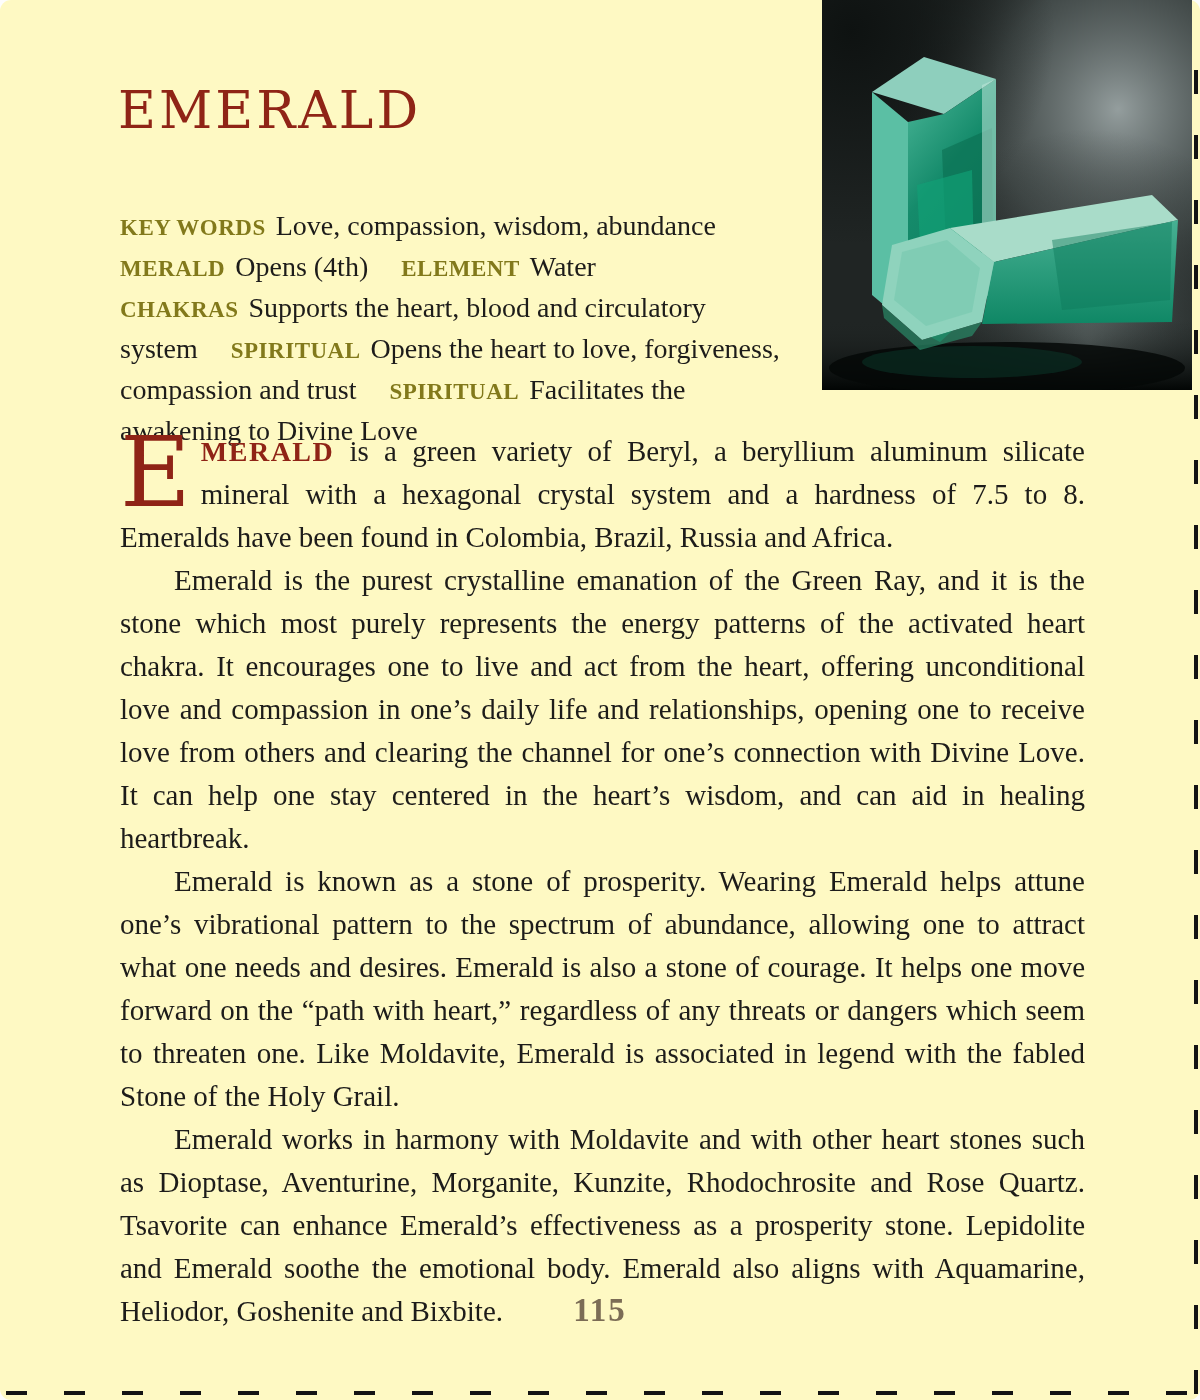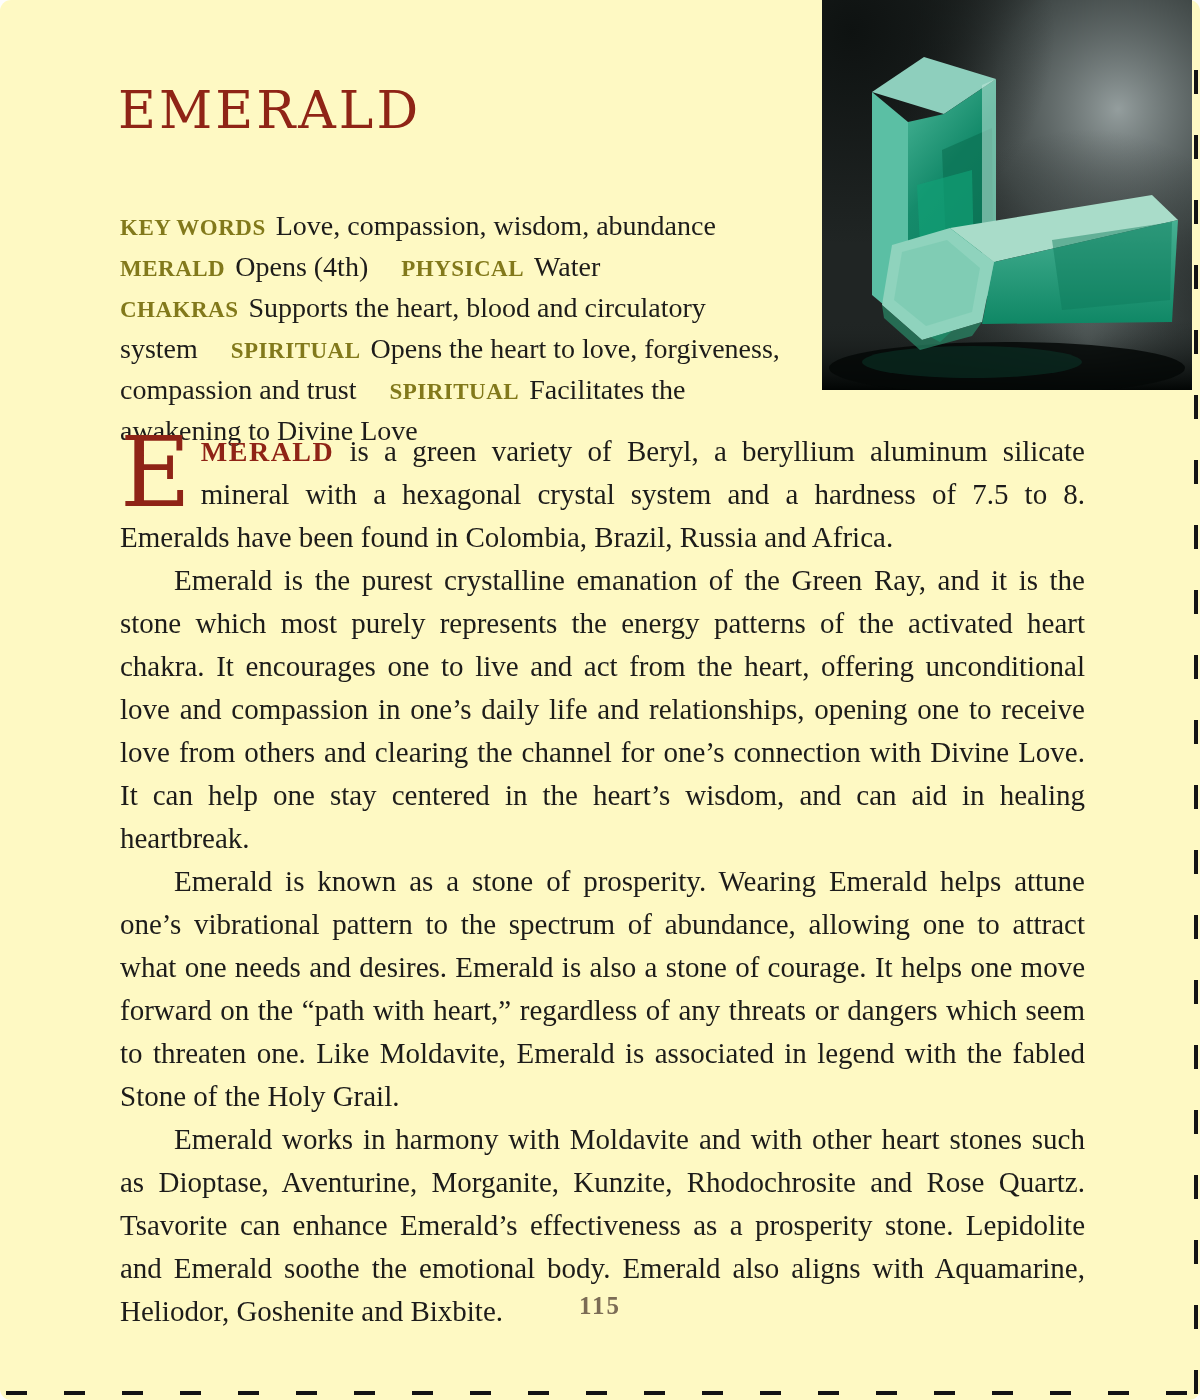--- a/index.html
+++ b/index.html
@@ -62,21 +62,21 @@
   .lead-smallcaps {
     color: #8f2416;
     font-size: 28px;
     font-weight: 600;
     letter-spacing: 1.5px;
   }
 
   .page-number {
     position: absolute; left: 0; top: 1292px; width: 1200px;
     text-align: center;
-    font-weight: bold; font-size: 25px; letter-spacing: 2px;
+    font-weight: bold; font-size: 33px; letter-spacing: 2px;
     color: #7b6c55;
   }
 
   
   .vtick {
     position: absolute; left: 1194px; width: 4px; height: 24px;
     background: #141414;
   }
   .hdash {
     position: absolute; top: 1391px; width: 21px; height: 4px;
@@ -145,21 +145,21 @@
       <polygon points="80,252 125,240 158,268 150,312 104,326 72,300" fill="#7ccab2" opacity="0.8"></polygon>
       <polygon points="60,305 100,340 160,322 150,336 98,350 62,318" fill="#2a8a68" opacity="0.7"></polygon>
     </svg>
   </div>
 
   <div class="page-title">EMERALD</div>
 
   <p class="attrs">
     <span class="attr"><span class="attr-label">KEY WORDS</span><span class="attr-value">Love, compassion, wisdom, abundance</span></span>
     <span class="attr"><span class="attr-label">MERALD</span><span class="attr-value">Opens (4th)</span></span>
-    <span class="attr"><span class="attr-label">PHYSICAL</span><span class="attr-value">Water</span></span>
+    <span class="attr"><span class="attr-label">ELEMENT</span><span class="attr-value">Water</span></span>
     <span class="attr"><span class="attr-label">CHAKRAS</span><span class="attr-value">Supports the heart, blood and circulatory system</span></span>
     <span class="attr"><span class="attr-label">SPIRITUAL</span><span class="attr-value">Opens the heart to love, forgiveness, compassion and trust</span></span>
     <span class="attr"><span class="attr-label">SPIRITUAL</span><span class="attr-value">Facilitates the awakening to Divine Love</span></span>
   </p>
 
   <div class="bodytext">
     <p><span class="dropcap">E</span><span class="lead-smallcaps">MERALD</span><span> is a green variety of Beryl, a beryllium aluminum silicate mineral with a hexagonal crystal system and a hardness of 7.5 to 8. Emeralds have been found in Colombia, Brazil, Russia and Africa.</span></p>
     <p class="indent">Emerald is the purest crystalline emanation of the Green Ray, and it is the stone which most purely represents the energy patterns of the activated heart chakra. It encourages one to live and act from the heart, offering unconditional love and compassion in one’s daily life and relationships, opening one to receive love from others and clearing the channel for one’s connection with Divine Love. It can help one stay centered in the heart’s wisdom, and can aid in healing heartbreak.</p>
     <p class="indent">Emerald is known as a stone of prosperity. Wearing Emerald helps attune one’s vibrational pattern to the spectrum of abundance, allowing one to attract what one needs and desires. Emerald is also a stone of courage. It helps one move forward on the “path with heart,” regardless of any threats or dangers which seem to threaten one. Like Moldavite, Emerald is associated in legend with the fabled Stone of the Holy Grail.</p>
     <p class="indent">Emerald works in harmony with Moldavite and with other heart stones such as Dioptase, Aventurine, Morganite, Kunzite, Rhodochrosite and Rose Quartz. Tsavorite can enhance Emerald’s effectiveness as a prosperity stone. Lepidolite and Emerald soothe the emotional body. Emerald also aligns with Aquamarine, Heliodor, Goshenite and Bixbite.</p>

